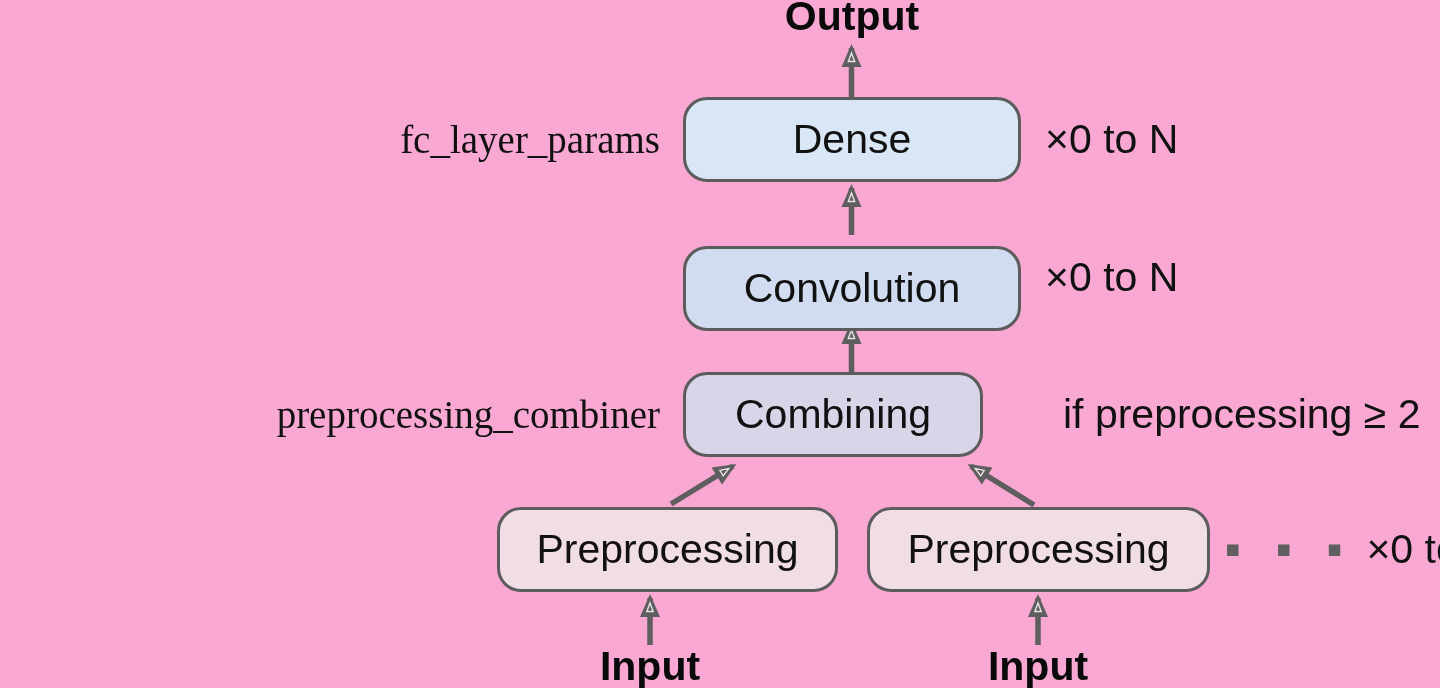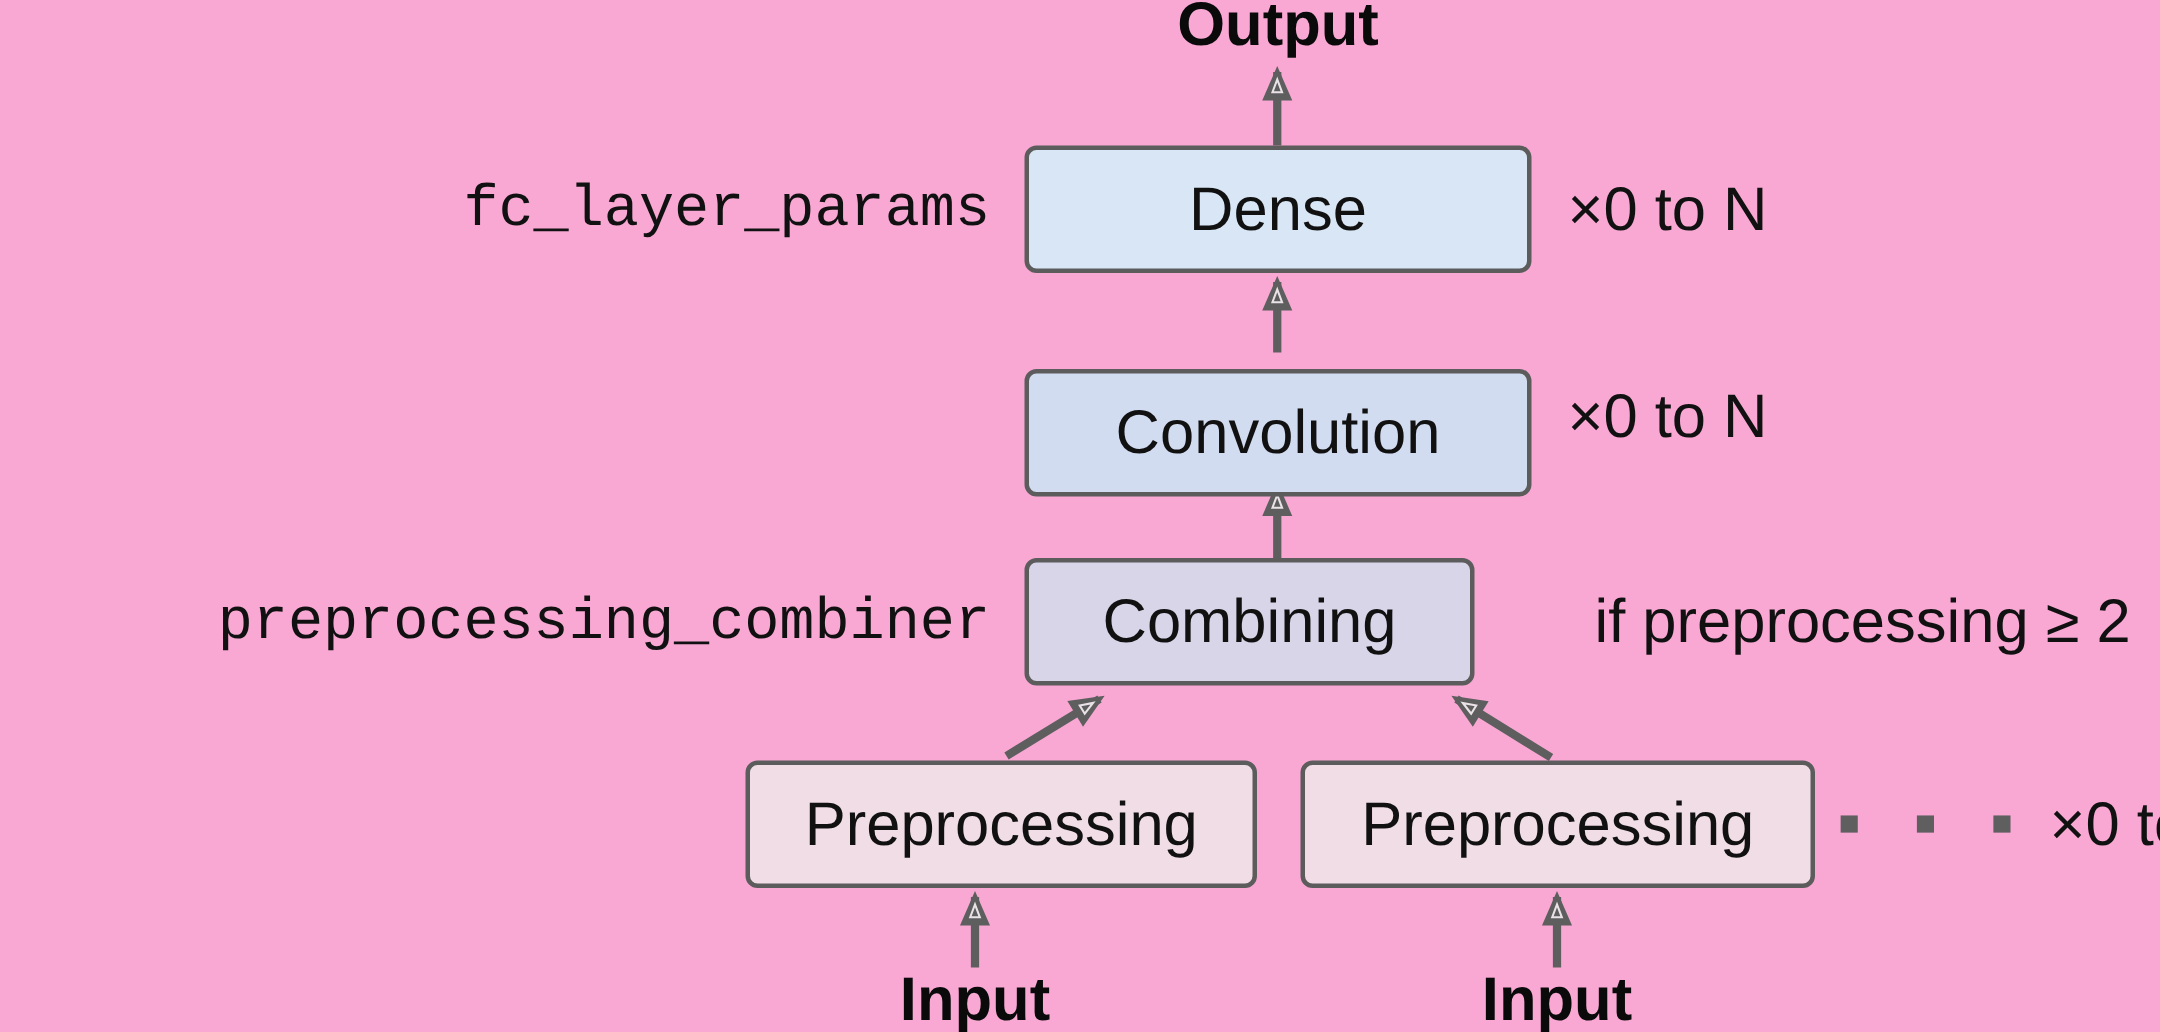--- a/index.html
+++ b/index.html
@@ -10,36 +10,36 @@
     background: #f9a8d4;
     font-family: "Liberation Sans", sans-serif;
     color: #111111;
     overflow: hidden;
   }
   .node {
     position: absolute;
     height: 85px;
     box-sizing: border-box;
     border: 3px solid #5c5c5c;
-    border-radius: 8px;
+    border-radius: 24px;
     display: flex;
     align-items: center;
     justify-content: center;
     font-size: 41px;
     color: #111111;
     z-index: 2;
   }
   .param {
     position: absolute;
     left: 0;
     height: 85px;
     display: flex;
     align-items: center;
     justify-content: flex-end;
-    font-family: Liberation Mono, monospace;
+    font-family: Liberation Serif, serif;
     font-size: 39px;
     color: #111111;
     white-space: pre;
   }
   .annot {
     position: absolute;
     height: 85px;
     display: flex;
     align-items: center;
     font-size: 41px;

